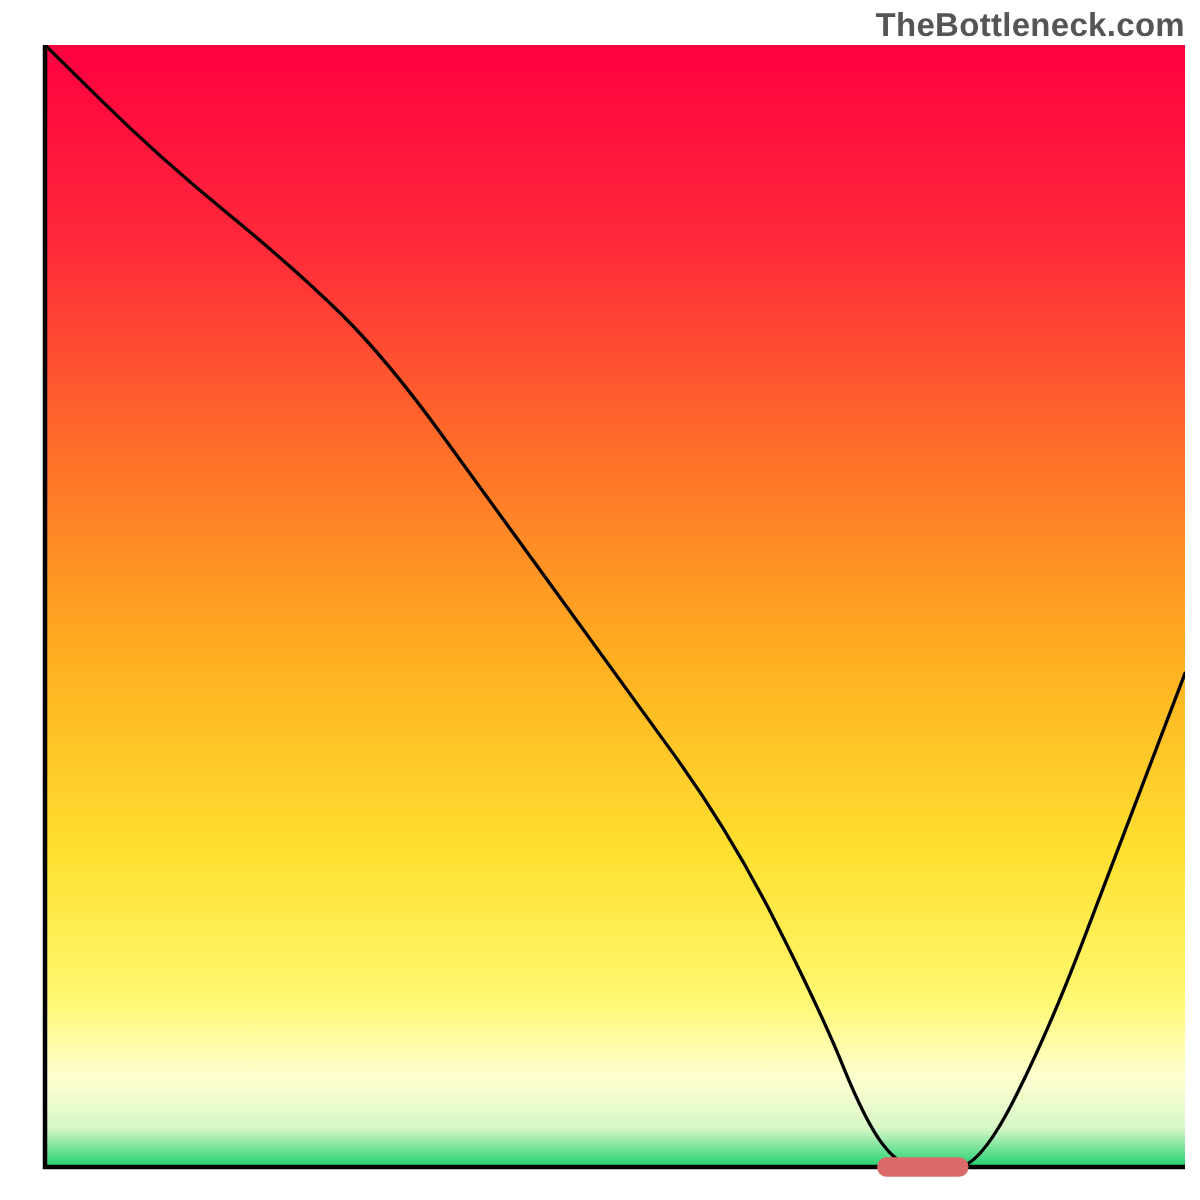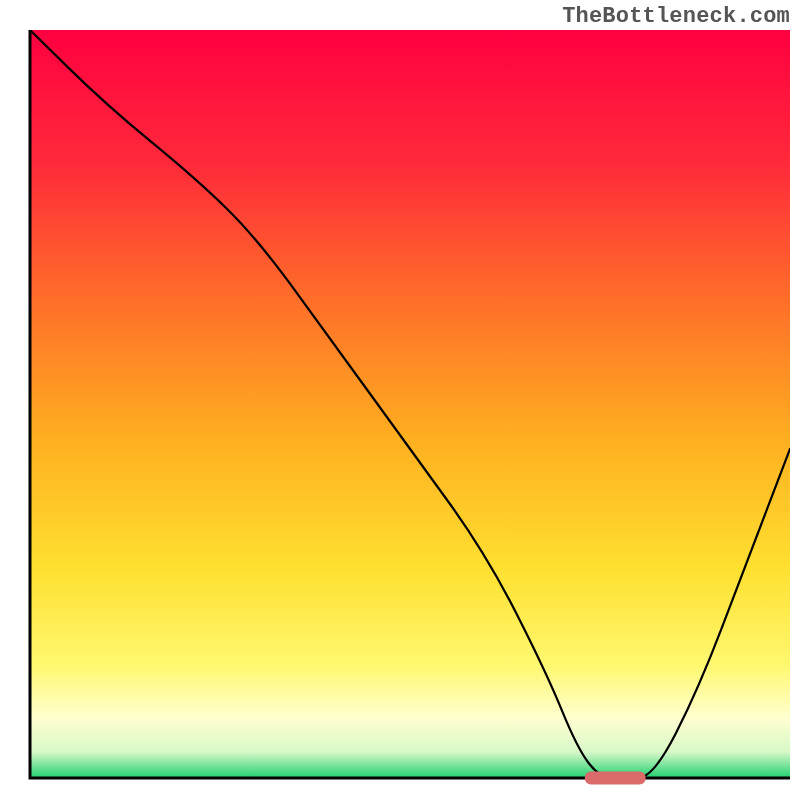--- a/index.html
+++ b/index.html
@@ -17,21 +17,20 @@
   }
   .watermark {
     position: absolute;
     top: 4px;
     right: 10px;
     font-size: 22px;
     font-weight: 600;
     color: #555;
     letter-spacing: 0.2px;
     z-index: 5;
-    font-family: Liberation Mono, monospace;
   }
   svg.chart {
     position: absolute;
     left: 0;
     top: 0;
     width: 800px;
     height: 800px;
   }
   .curve {
     fill: none;

